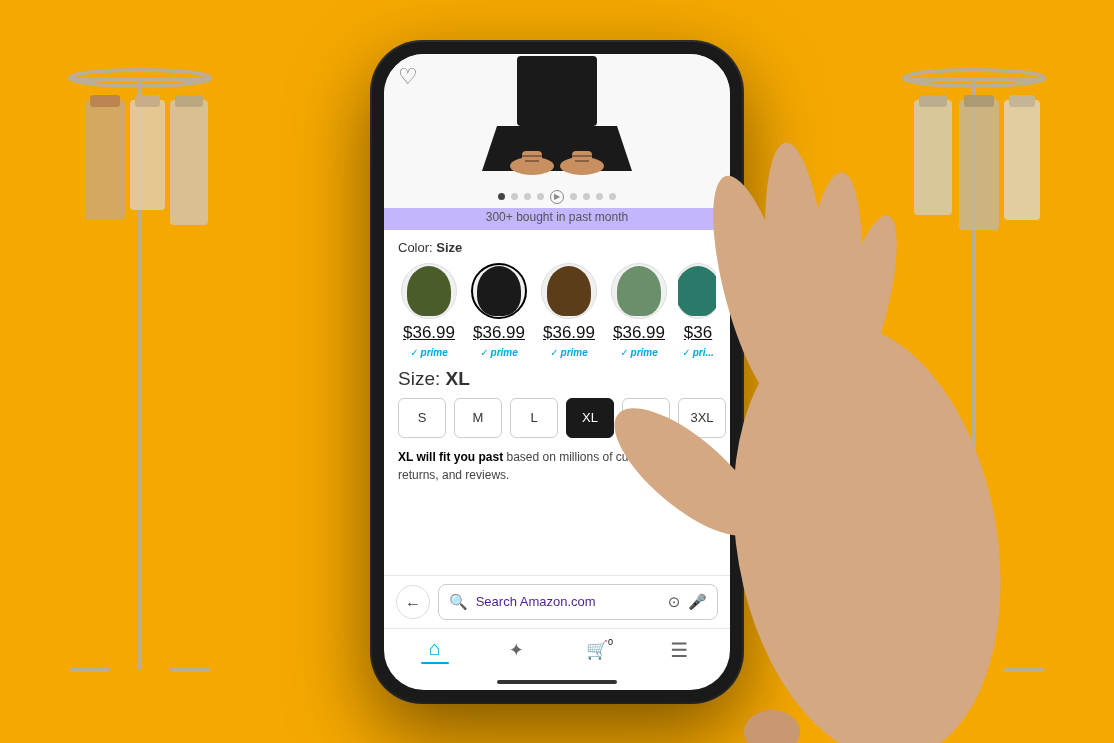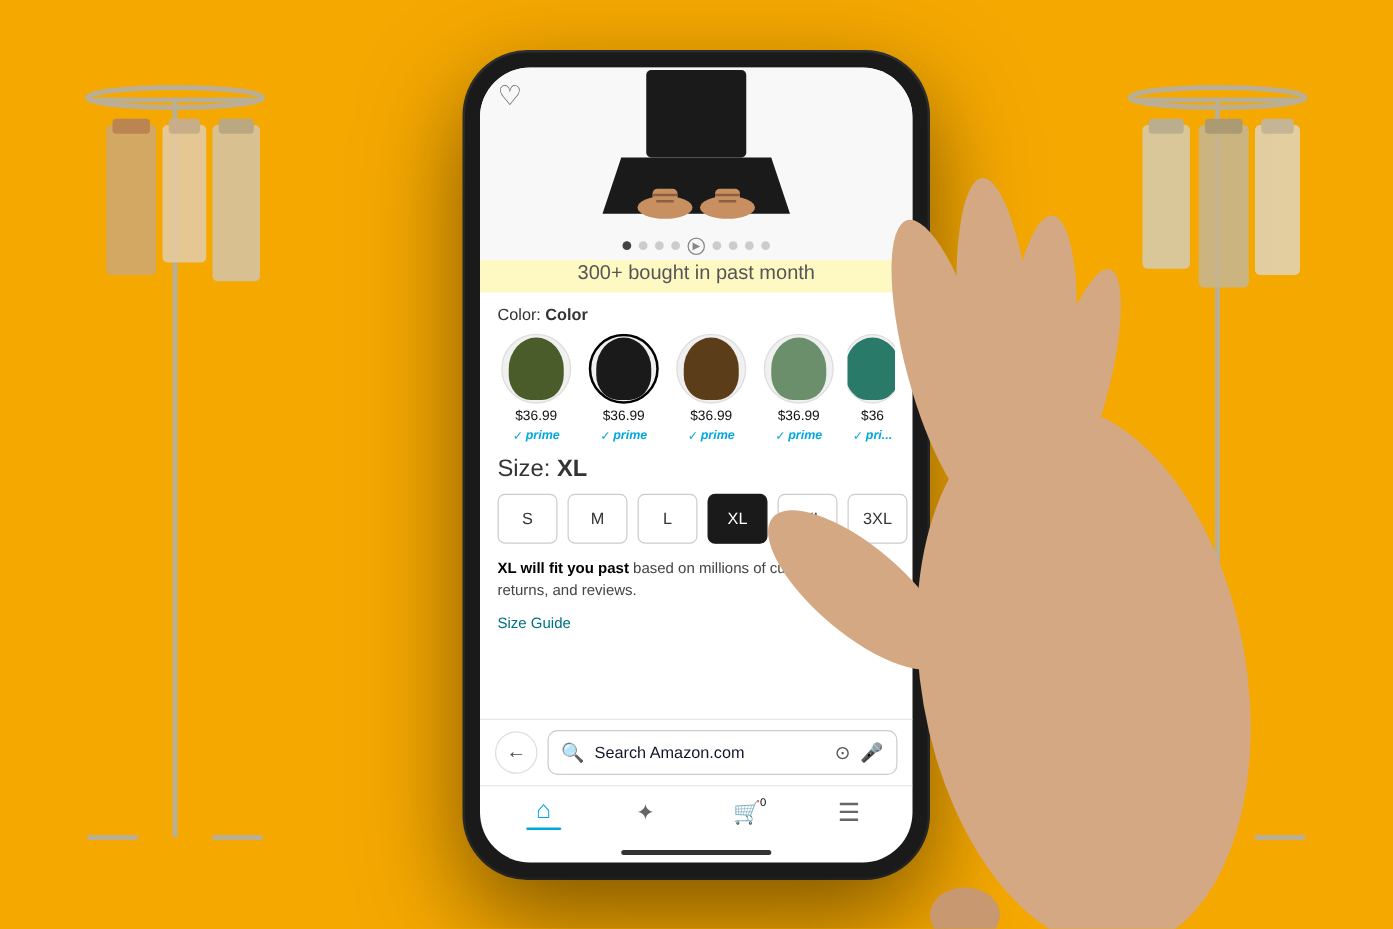--- a/index.html
+++ b/index.html
@@ -92,24 +92,24 @@
       display: flex;
       align-items: center;
       justify-content: center;
       font-size: 8px;
       color: #888;
     }
 
     
     .bought-badge {
       text-align: center;
-      font-size: 16px;
+      font-size: 12px;
       color: #555;
       padding: 2px 0 6px;
-      background: #fef9c3;
+      background: #c4b5fd;
     }
 
     
     .content {
       flex: 1;
       overflow: hidden;
       padding: 10px 14px;
       display: flex;
       flex-direction: column;
       gap: 10px;
@@ -159,23 +159,24 @@
     }
 
     .color-circle-inner {
       width: 44px;
       height: 52px;
       border-radius: 50% 50% 40% 40%;
       position: relative;
     }
 
     .color-price {
-      font-size: 11px;
+      font-size: 17px;
       color: #0f1111;
       font-weight: 500;
+      text-decoration: underline;
     }
 
     .prime-badge {
       display: flex;
       align-items: center;
       gap: 2px;
       font-size: 10px;
     }
 
     .prime-check {
@@ -287,21 +288,21 @@
       background: #fff;
     }
 
     .search-icon {
       color: #555;
       font-size: 15px;
     }
 
     .search-text {
       font-size: 13px;
-      color: #0f172a;
+      color: #4c1d95;
       flex: 1;
     }
 
     .camera-icon, .mic-icon {
       color: #555;
       font-size: 15px;
       cursor: pointer;
     }
 
     
@@ -443,21 +444,21 @@
           <div class="dot"></div>
           <div class="dot"></div>
         </div>
 
         <div class="bought-badge">300+ bought in past month</div>
 
         <div class="content">
 
           <div class="color-section">
             <div class="color-label">
-              Color: <span>Color</span>
+              Color: <span>Size</span>
             </div>
             <div class="color-options">
 
               <div class="color-option">
                 <div class="color-circle">
                   <div class="color-circle-inner" style="background:#4a5c2a; width:44px; height:50px;"></div>
                 </div>
                 <div class="color-price">$36.99</div>
                 <div class="prime-badge">
                   <span class="prime-check">✓</span>
@@ -523,21 +524,20 @@
               <button class="size-btn">XXL</button>
               <button class="size-btn">3XL</button>
             </div>
           </div>
 
           <div class="fit-rec">
             <strong>XL will fit you past</strong>
             <span> based on millions of customer orders, returns, and reviews.</span>
           </div>
 
-          <div class="size-guide-link">Size Guide</div>
 
         </div>
 
         <div class="bottom-bar">
 
           <div class="search-bar">
             <div class="back-btn">
               <span>←</span>
             </div>
             <div class="search-input-wrap">

